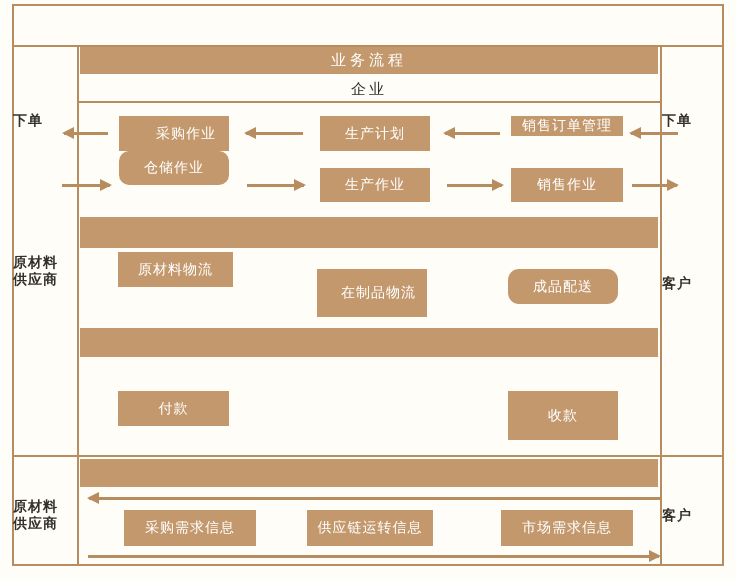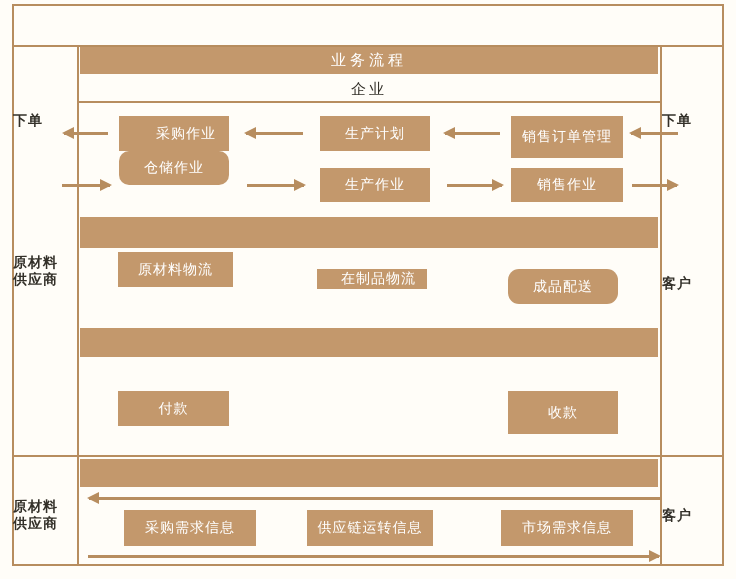--- a/index.html
+++ b/index.html
@@ -66,21 +66,21 @@
     <span>企业</span>
   </div>
   <div class="abs hline" style="left:79px;top:101px;width:583px;"></div>
 
   <div class="abs fbox" style="left:119px;top:116px;width:110px;height:35px;padding-left:24px;">
     <span>采购作业</span>
   </div>
   <div class="abs fbox" style="left:320px;top:116px;width:110px;height:35px;">
     <span>生产计划</span>
   </div>
-  <div class="abs fbox" style="left:511px;top:116px;width:112px;height:42px;">
+  <div class="abs fbox" style="left:511px;top:116px;width:112px;height:20px;">
     <span>销售订单管理</span>
   </div>
   <div class="abs arr l" style="left:64px;top:132px;width:44px;"></div>
   <div class="abs arr l" style="left:246px;top:132px;width:57px;"></div>
   <div class="abs arr l" style="left:445px;top:132px;width:55px;"></div>
   <div class="abs arr l" style="left:631px;top:132px;width:47px;"></div>
 
   <div class="abs fbox" style="left:119px;top:151px;width:110px;height:34px;border-radius:10px;">
     <span>仓储作业</span>
   </div>
@@ -93,33 +93,33 @@
   <div class="abs arr r" style="left:62px;top:184px;width:48px;"></div>
   <div class="abs arr r" style="left:247px;top:184px;width:57px;"></div>
   <div class="abs arr r" style="left:447px;top:184px;width:55px;"></div>
   <div class="abs arr r" style="left:632px;top:184px;width:45px;"></div>
 
   <div class="abs band" style="left:80px;top:217px;width:578px;height:31px;"></div>
 
   <div class="abs fbox" style="left:118px;top:252px;width:115px;height:35px;">
     <span>原材料物流</span>
   </div>
-  <div class="abs fbox" style="left:317px;top:269px;width:110px;height:20px;padding-left:13px;">
+  <div class="abs fbox" style="left:317px;top:269px;width:110px;height:48px;padding-left:13px;">
     <span>在制品物流</span>
   </div>
   <div class="abs fbox" style="left:508px;top:269px;width:110px;height:35px;border-radius:11px;">
     <span>成品配送</span>
   </div>
 
   <div class="abs band" style="left:80px;top:328px;width:578px;height:29px;"></div>
 
   <div class="abs fbox" style="left:118px;top:391px;width:111px;height:35px;">
     <span>付款</span>
   </div>
-  <div class="abs fbox" style="left:508px;top:391px;width:110px;height:43px;">
+  <div class="abs fbox" style="left:508px;top:391px;width:110px;height:49px;">
     <span>收款</span>
   </div>
 
   <div class="abs band" style="left:80px;top:459px;width:578px;height:28px;"></div>
   <div class="abs arr l" style="left:89px;top:497px;width:571px;"></div>
 
   <div class="abs fbox" style="left:124px;top:510px;width:132px;height:36px;">
     <span>采购需求信息</span>
   </div>
   <div class="abs fbox" style="left:307px;top:510px;width:126px;height:36px;">

